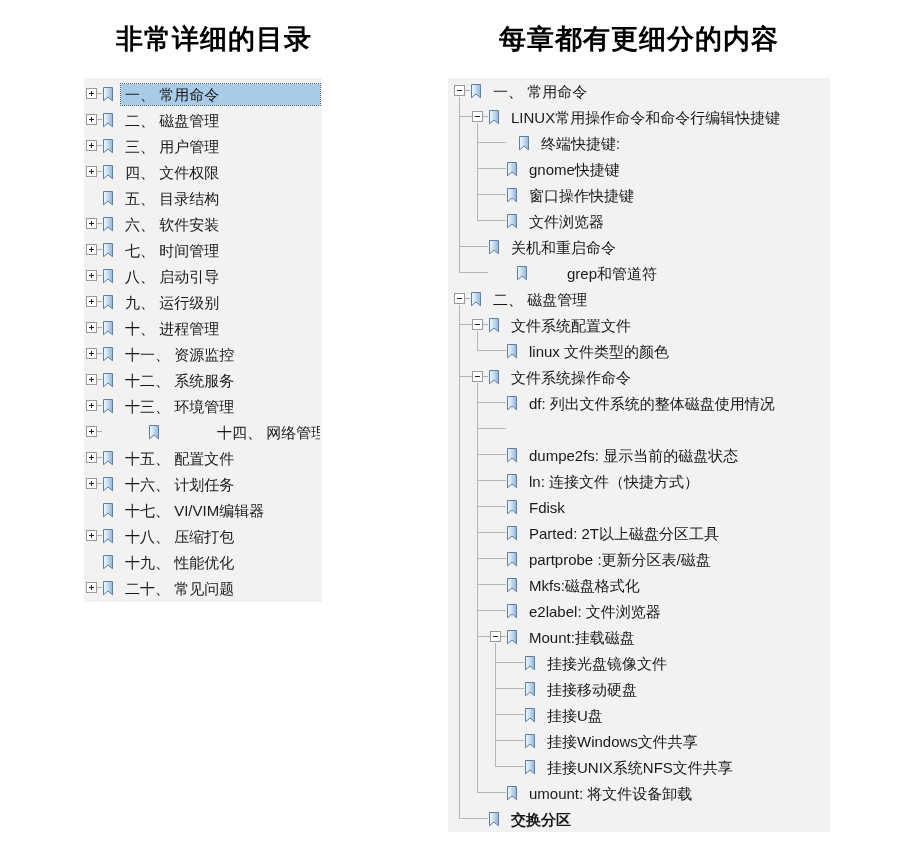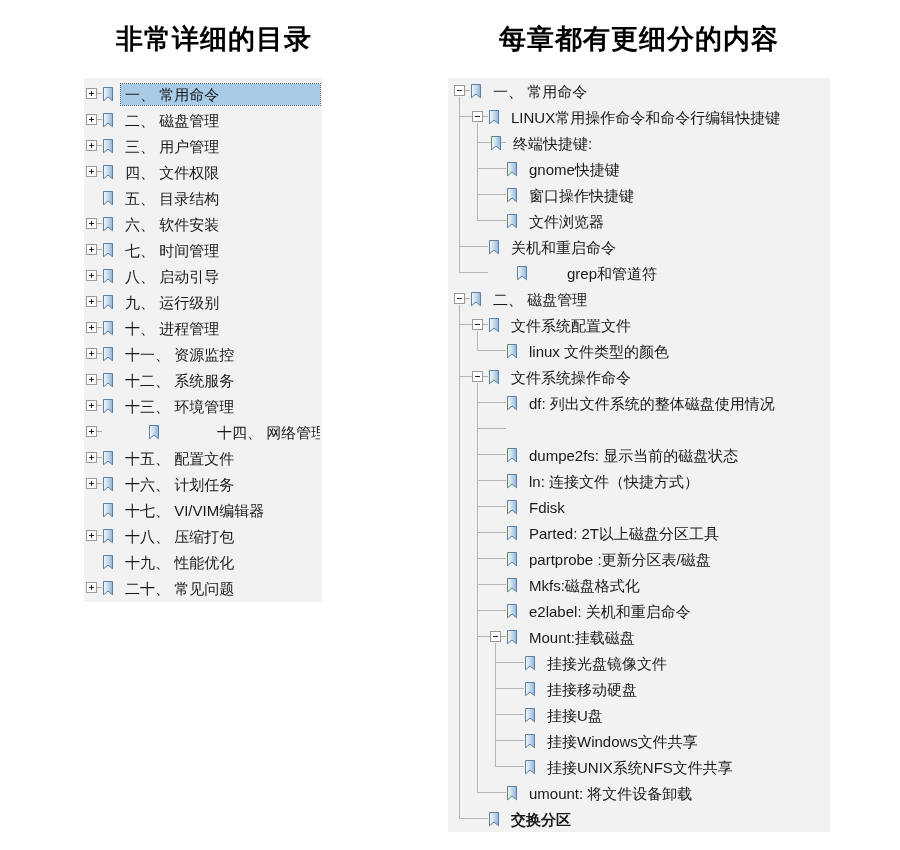--- a/index.html
+++ b/index.html
@@ -294,21 +294,21 @@
       <div class="trow" style="top: 26px; left: 24px;">
         <span class="eslot">
           <span class="ebox minus"></span>
           <span class="stub"></span>
         </span>
         <svg class="bm" width="12" height="16" viewBox="0 0 12 16">
           <path d="M1.5 1.5 H10.5 V14.8 L6 11 L1.5 14.8 Z" fill="url(#bmgrad)" stroke="#5c80a4" stroke-width="1" stroke-linejoin="round"></path>
         </svg>
         <span class="lbl">LINUX常用操作命令和命令行编辑快捷键</span>
       </div>
-      <div class="trow" style="top: 52px; left: 26px;">
+      <div class="trow" style="top: 52px; left: 54px;">
         <span class="eslot"></span>
         <svg class="bm" width="12" height="16" viewBox="0 0 12 16">
           <path d="M1.5 1.5 H10.5 V14.8 L6 11 L1.5 14.8 Z" fill="url(#bmgrad)" stroke="#5c80a4" stroke-width="1" stroke-linejoin="round"></path>
         </svg>
         <span class="lbl">终端快捷键:</span>
       </div>
       <div class="trow" style="top: 78px; left: 42px;">
         <span class="eslot"></span>
         <svg class="bm" width="12" height="16" viewBox="0 0 12 16">
           <path d="M1.5 1.5 H10.5 V14.8 L6 11 L1.5 14.8 Z" fill="url(#bmgrad)" stroke="#5c80a4" stroke-width="1" stroke-linejoin="round"></path>
@@ -427,21 +427,21 @@
         <svg class="bm" width="12" height="16" viewBox="0 0 12 16">
           <path d="M1.5 1.5 H10.5 V14.8 L6 11 L1.5 14.8 Z" fill="url(#bmgrad)" stroke="#5c80a4" stroke-width="1" stroke-linejoin="round"></path>
         </svg>
         <span class="lbl">Mkfs:磁盘格式化</span>
       </div>
       <div class="trow" style="top: 520px; left: 42px;">
         <span class="eslot"></span>
         <svg class="bm" width="12" height="16" viewBox="0 0 12 16">
           <path d="M1.5 1.5 H10.5 V14.8 L6 11 L1.5 14.8 Z" fill="url(#bmgrad)" stroke="#5c80a4" stroke-width="1" stroke-linejoin="round"></path>
         </svg>
-        <span class="lbl">e2label: 关机和重启命令</span>
+        <span class="lbl">e2label: 文件浏览器</span>
       </div>
       <div class="trow" style="top: 546px; left: 42px;">
         <span class="eslot">
           <span class="ebox minus"></span>
           <span class="stub"></span>
         </span>
         <svg class="bm" width="12" height="16" viewBox="0 0 12 16">
           <path d="M1.5 1.5 H10.5 V14.8 L6 11 L1.5 14.8 Z" fill="url(#bmgrad)" stroke="#5c80a4" stroke-width="1" stroke-linejoin="round"></path>
         </svg>
         <span class="lbl">Mount:挂载磁盘</span>

